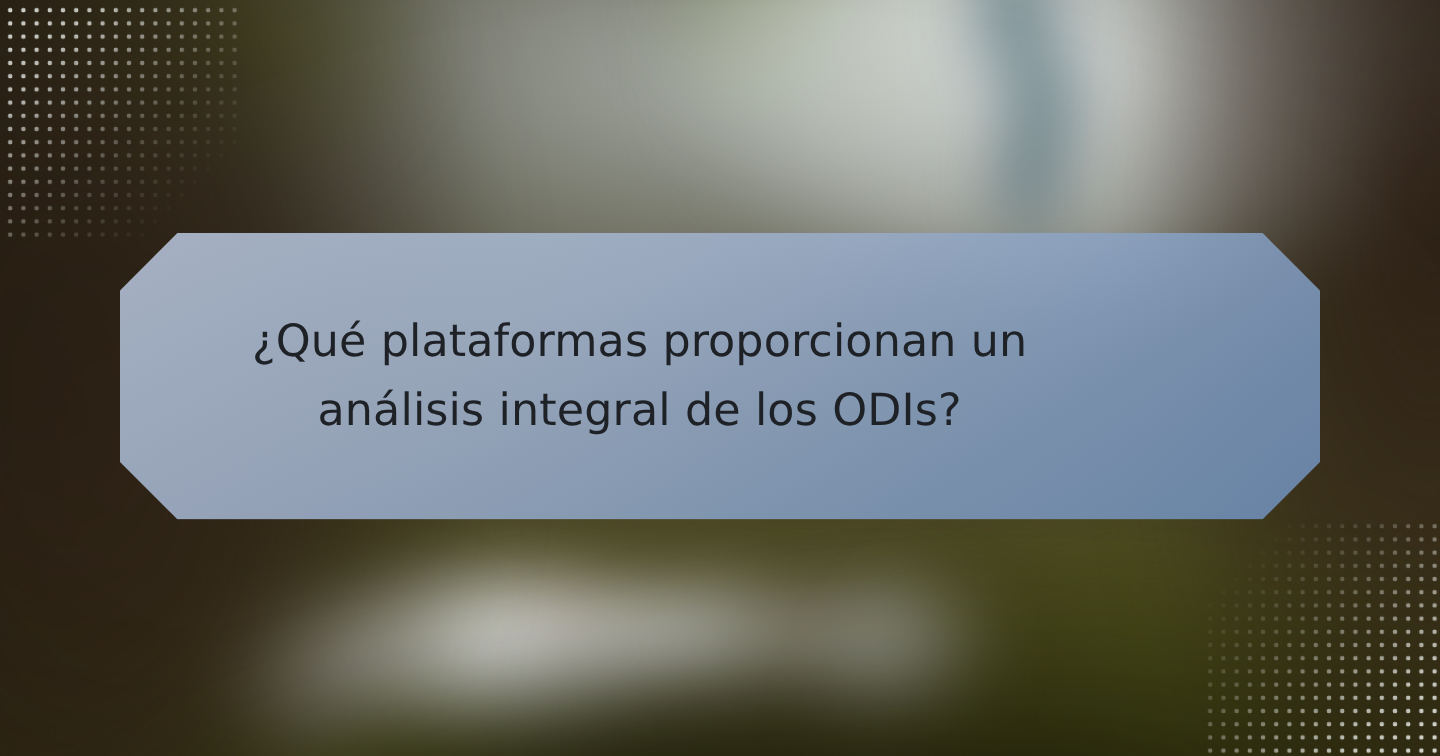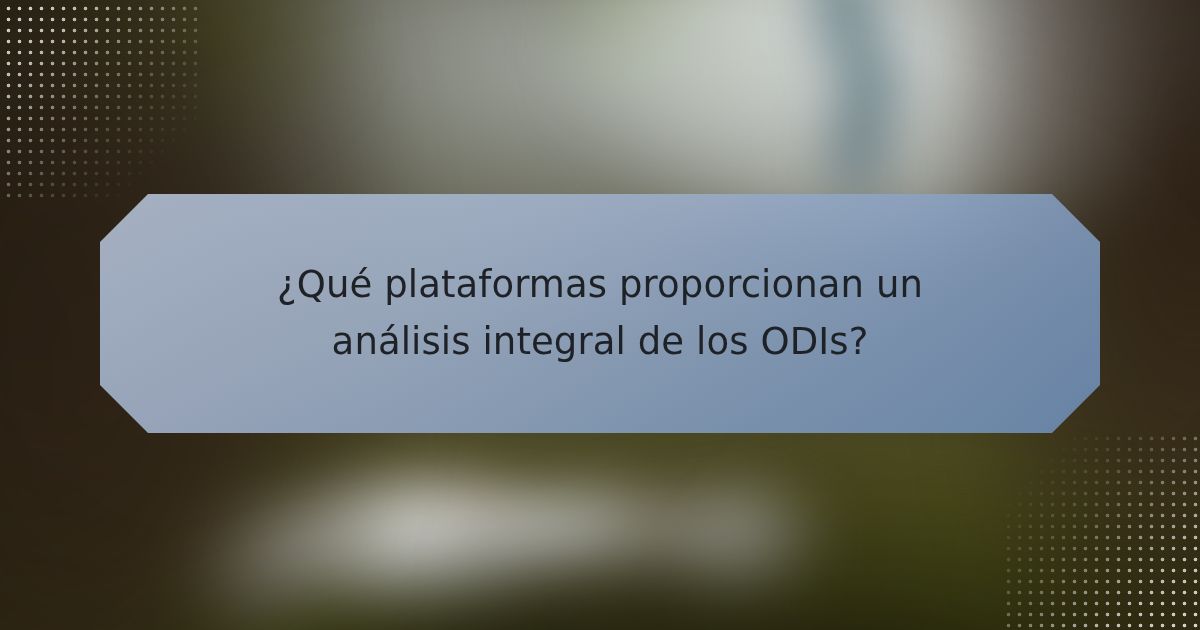--- a/index.html
+++ b/index.html
@@ -115,21 +115,21 @@
 
   
   #question-card {
     position: absolute;
     left: 100px;
     top: 194px;
     width: 1000px;
     height: 239px;
     display: flex;
     align-items: center;
-    justify-content: center;
+    justify-content: flex-start;
     box-sizing: border-box;
     padding: 0 48px;
     background: linear-gradient(150deg,
                 rgba(176,189,209,0.92) 0%,
                 rgba(160,176,201,0.90) 34%,
                 rgba(131,156,190,0.89) 68%,
                 rgba(108,139,180,0.90) 100%);
     -webkit-clip-path: polygon(48px 0, calc(100% - 48px) 0, 100% 48px, 100% calc(100% - 48px),
                                calc(100% - 48px) 100%, 48px 100%, 0 calc(100% - 48px), 0 48px);
             clip-path: polygon(48px 0, calc(100% - 48px) 0, 100% 48px, 100% calc(100% - 48px),

